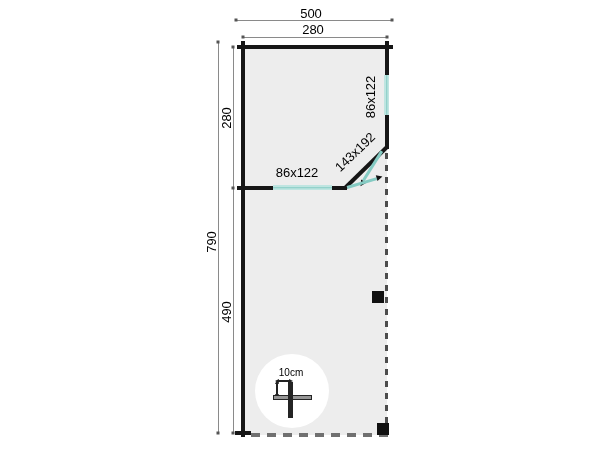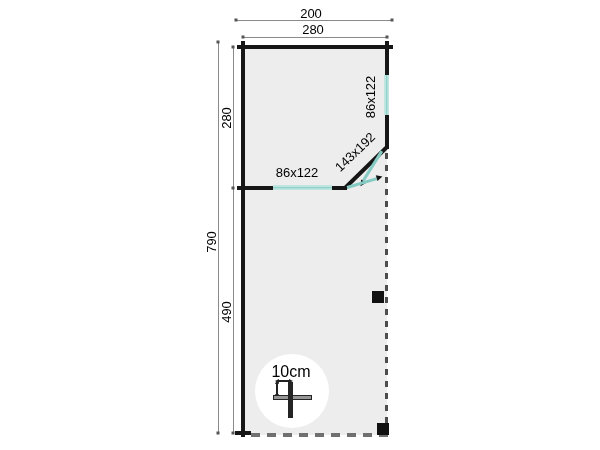--- a/index.html
+++ b/index.html
@@ -39,21 +39,21 @@
   .arr-h{height:1.5px;background:#222;}
   .arr-h::before{content:'';position:absolute;left:-4px;top:50%;transform:translateY(-50%);
     border-right:4px solid #222;border-top:2.5px solid transparent;border-bottom:2.5px solid transparent;}
   .arr-h::after{content:'';position:absolute;right:-4px;top:50%;transform:translateY(-50%);
     border-left:4px solid #222;border-top:2.5px solid transparent;border-bottom:2.5px solid transparent;}
   .arr-v{width:1.5px;background:#222;}
   .arr-v::before{content:'';position:absolute;top:-4px;left:50%;transform:translateX(-50%);
     border-bottom:4px solid #222;border-left:2.5px solid transparent;border-right:2.5px solid transparent;}
   .arr-v::after{content:'';position:absolute;bottom:-4px;left:50%;transform:translateX(-50%);
     border-top:4px solid #222;border-left:2.5px solid transparent;border-right:2.5px solid transparent;}
-  .small-lbl{font-size:16px;color:#000;transform:translate(-50%,-50%);white-space:nowrap;}
+  .small-lbl{font-size:10px;color:#000;transform:translate(-50%,-50%);white-space:nowrap;}
 </style>
 </head>
 <body>
 
 <div class="canvas">
 
   <div class="abs floor" style="left:243px;top:47px;width:144px;height:388px;"></div>
 
   <div class="abs dash-v" style="left:385px;top:153px;height:284px;"></div>
   <div class="abs dash-h" style="left:251px;top:433px;width:142px;"></div>
@@ -84,21 +84,21 @@
   <div class="abs dot" style="left:236px;top:20px;"></div>
   <div class="abs dot" style="left:392px;top:20px;"></div>
   <div class="abs dot" style="left:243px;top:37px;"></div>
   <div class="abs dot" style="left:387px;top:37px;"></div>
   <div class="abs dot" style="left:218px;top:42px;"></div>
   <div class="abs dot" style="left:218px;top:433px;"></div>
   <div class="abs dot" style="left:233px;top:47px;"></div>
   <div class="abs dot" style="left:233px;top:188px;"></div>
   <div class="abs dot" style="left:233px;top:433px;"></div>
 
-  <div class="abs lbl" style="left:311px;top:13px;">200</div>
+  <div class="abs lbl" style="left:311px;top:13px;">500</div>
   <div class="abs lbl" style="left:313px;top:29px;">280</div>
   <div class="abs lbl rot90" style="left:211px;top:242px;">790</div>
   <div class="abs lbl rot90" style="left:226px;top:118px;">280</div>
   <div class="abs lbl rot90" style="left:226px;top:312px;">490</div>
 
   <div class="abs lbl" style="left:297px;top:172px;">86x122</div>
   <div class="abs lbl rot90" style="left:370px;top:97px;">86x122</div>
   <div class="abs lbl rot44" style="left:355px;top:152px;">143x192</div>
 
   <div class="abs circle" style="left:255px;top:354px;"></div>

